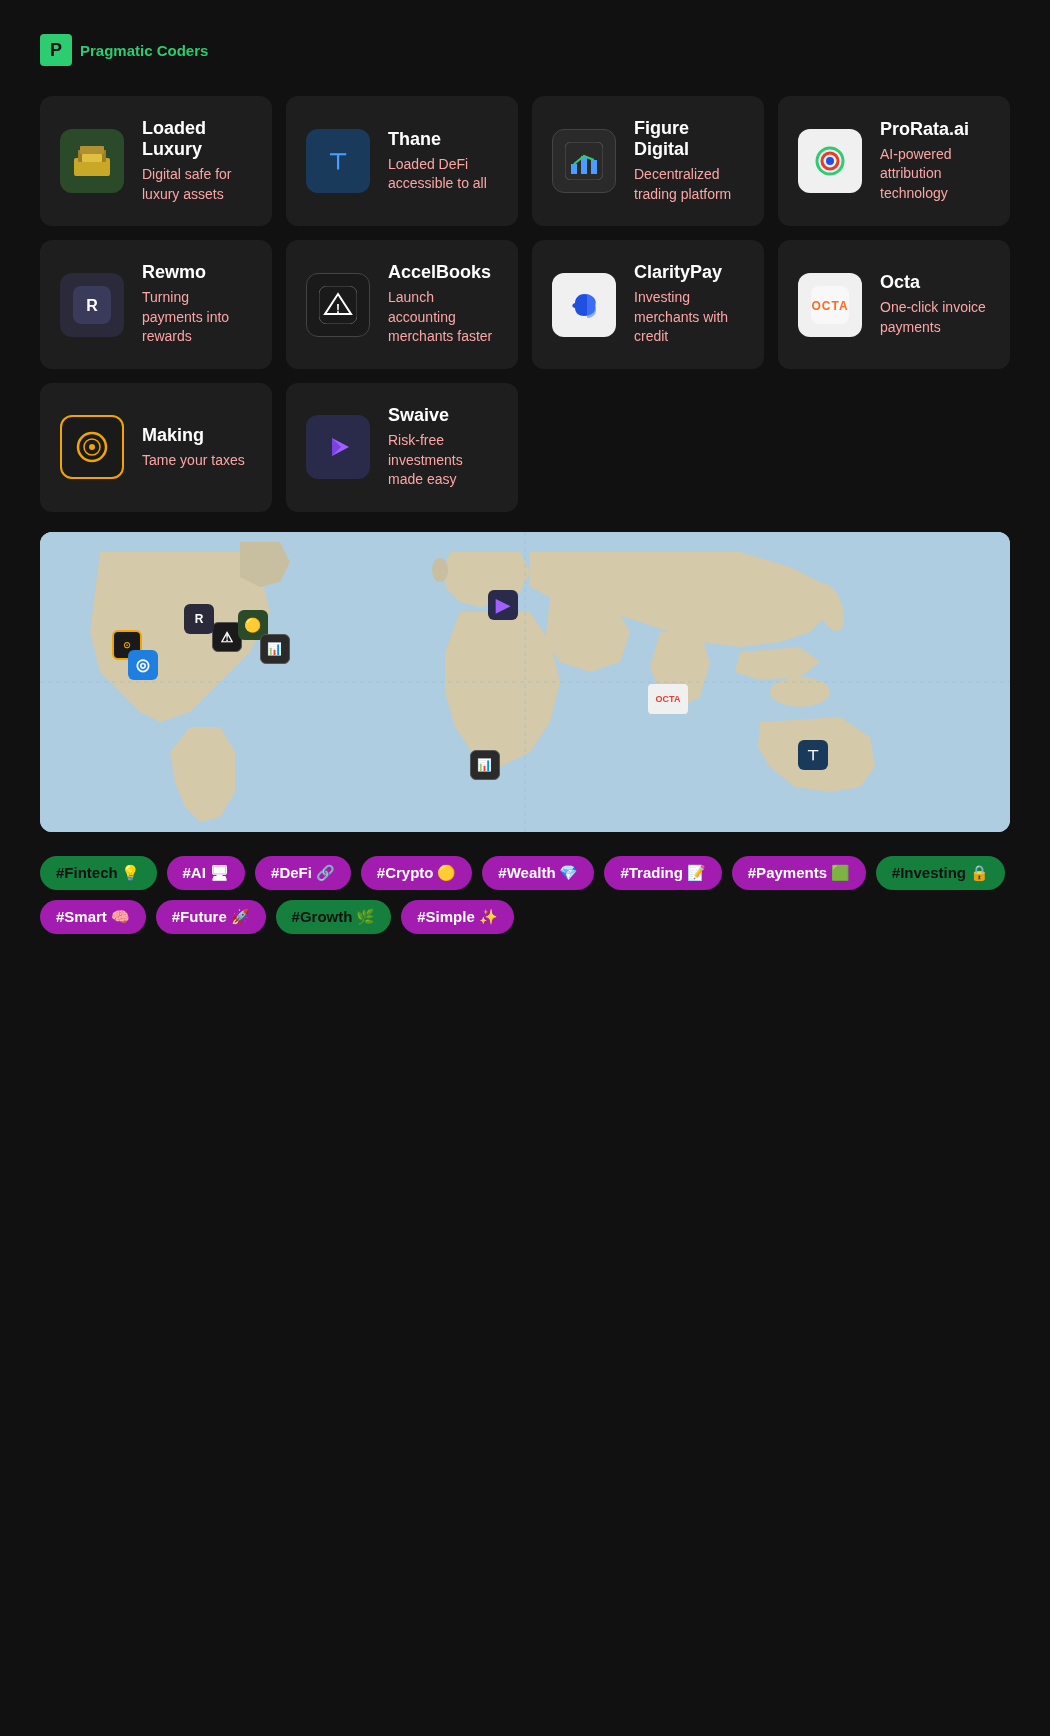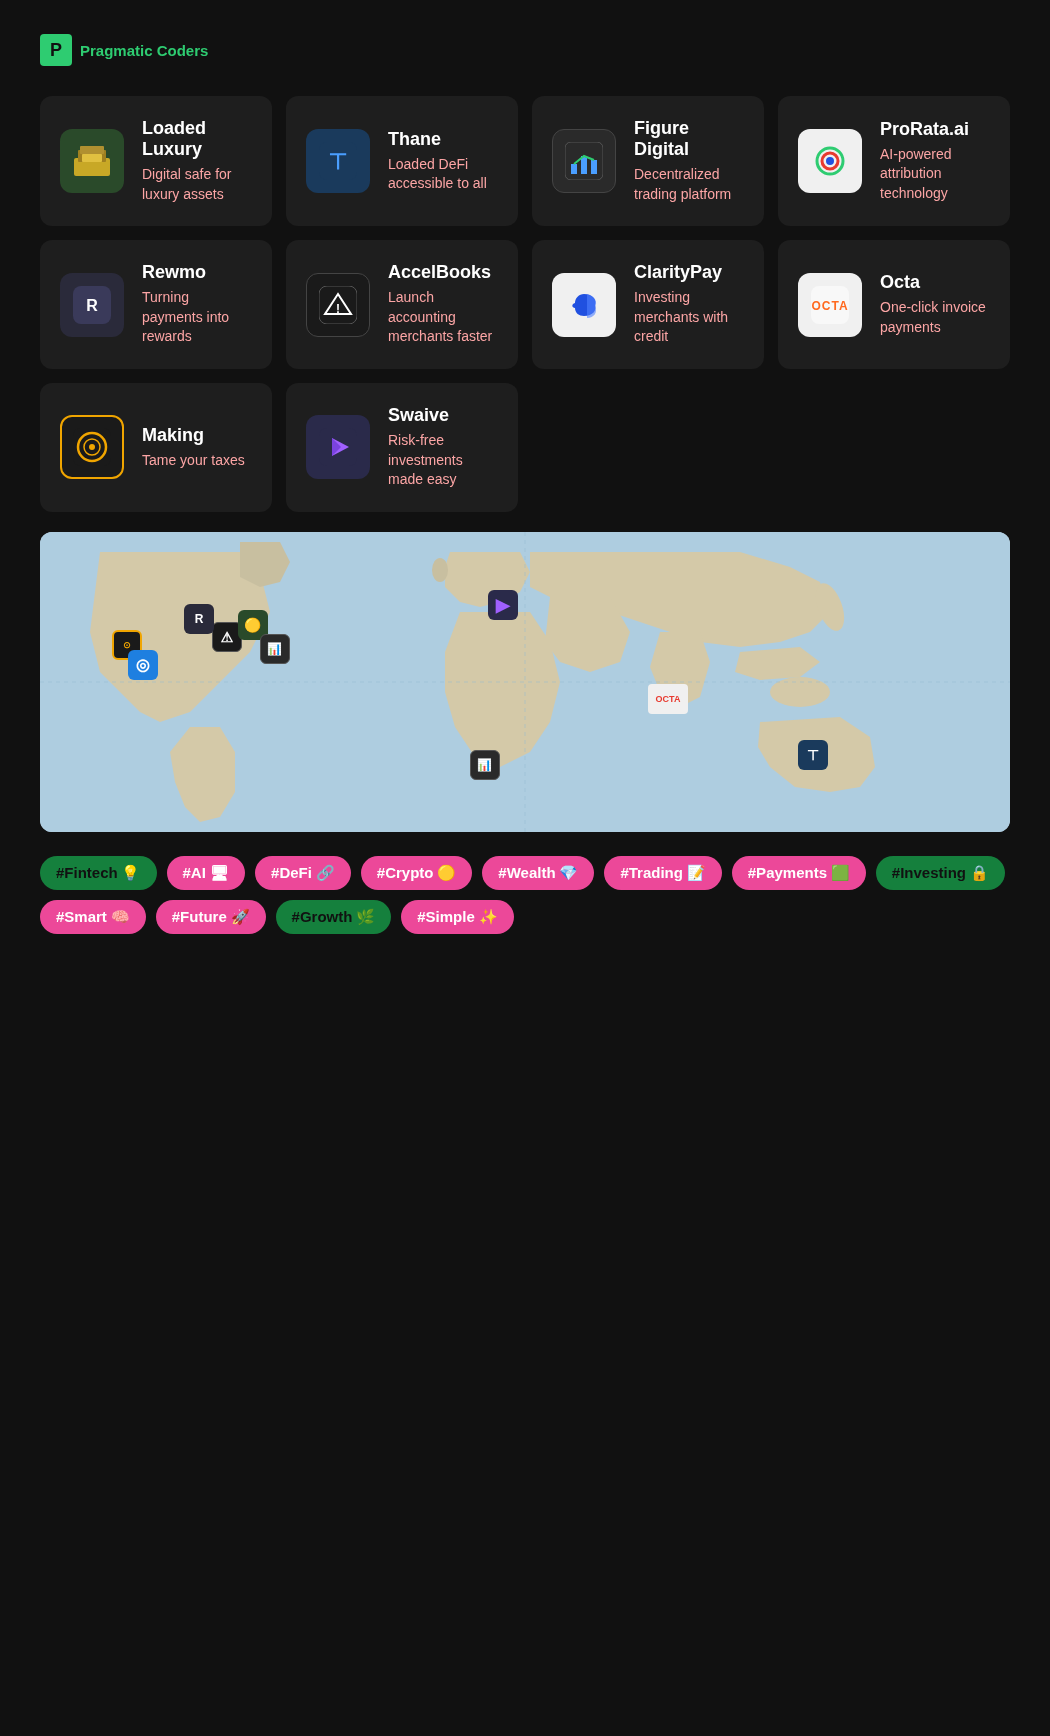--- a/index.html
+++ b/index.html
@@ -146,21 +146,21 @@
     }
     .tag {
       padding: 8px 16px;
       border-radius: 24px;
       font-size: 15px;
       font-weight: 600;
       cursor: pointer;
       white-space: nowrap;
     }
     .tag-default {
-      background: #ec4899;
+      background: #a21caf;
       color: #ffffff;
     }
     .tag-green {
       background: #15803d;
       color: #111111;
     }
   </style>
 </head>
 <body>
 

